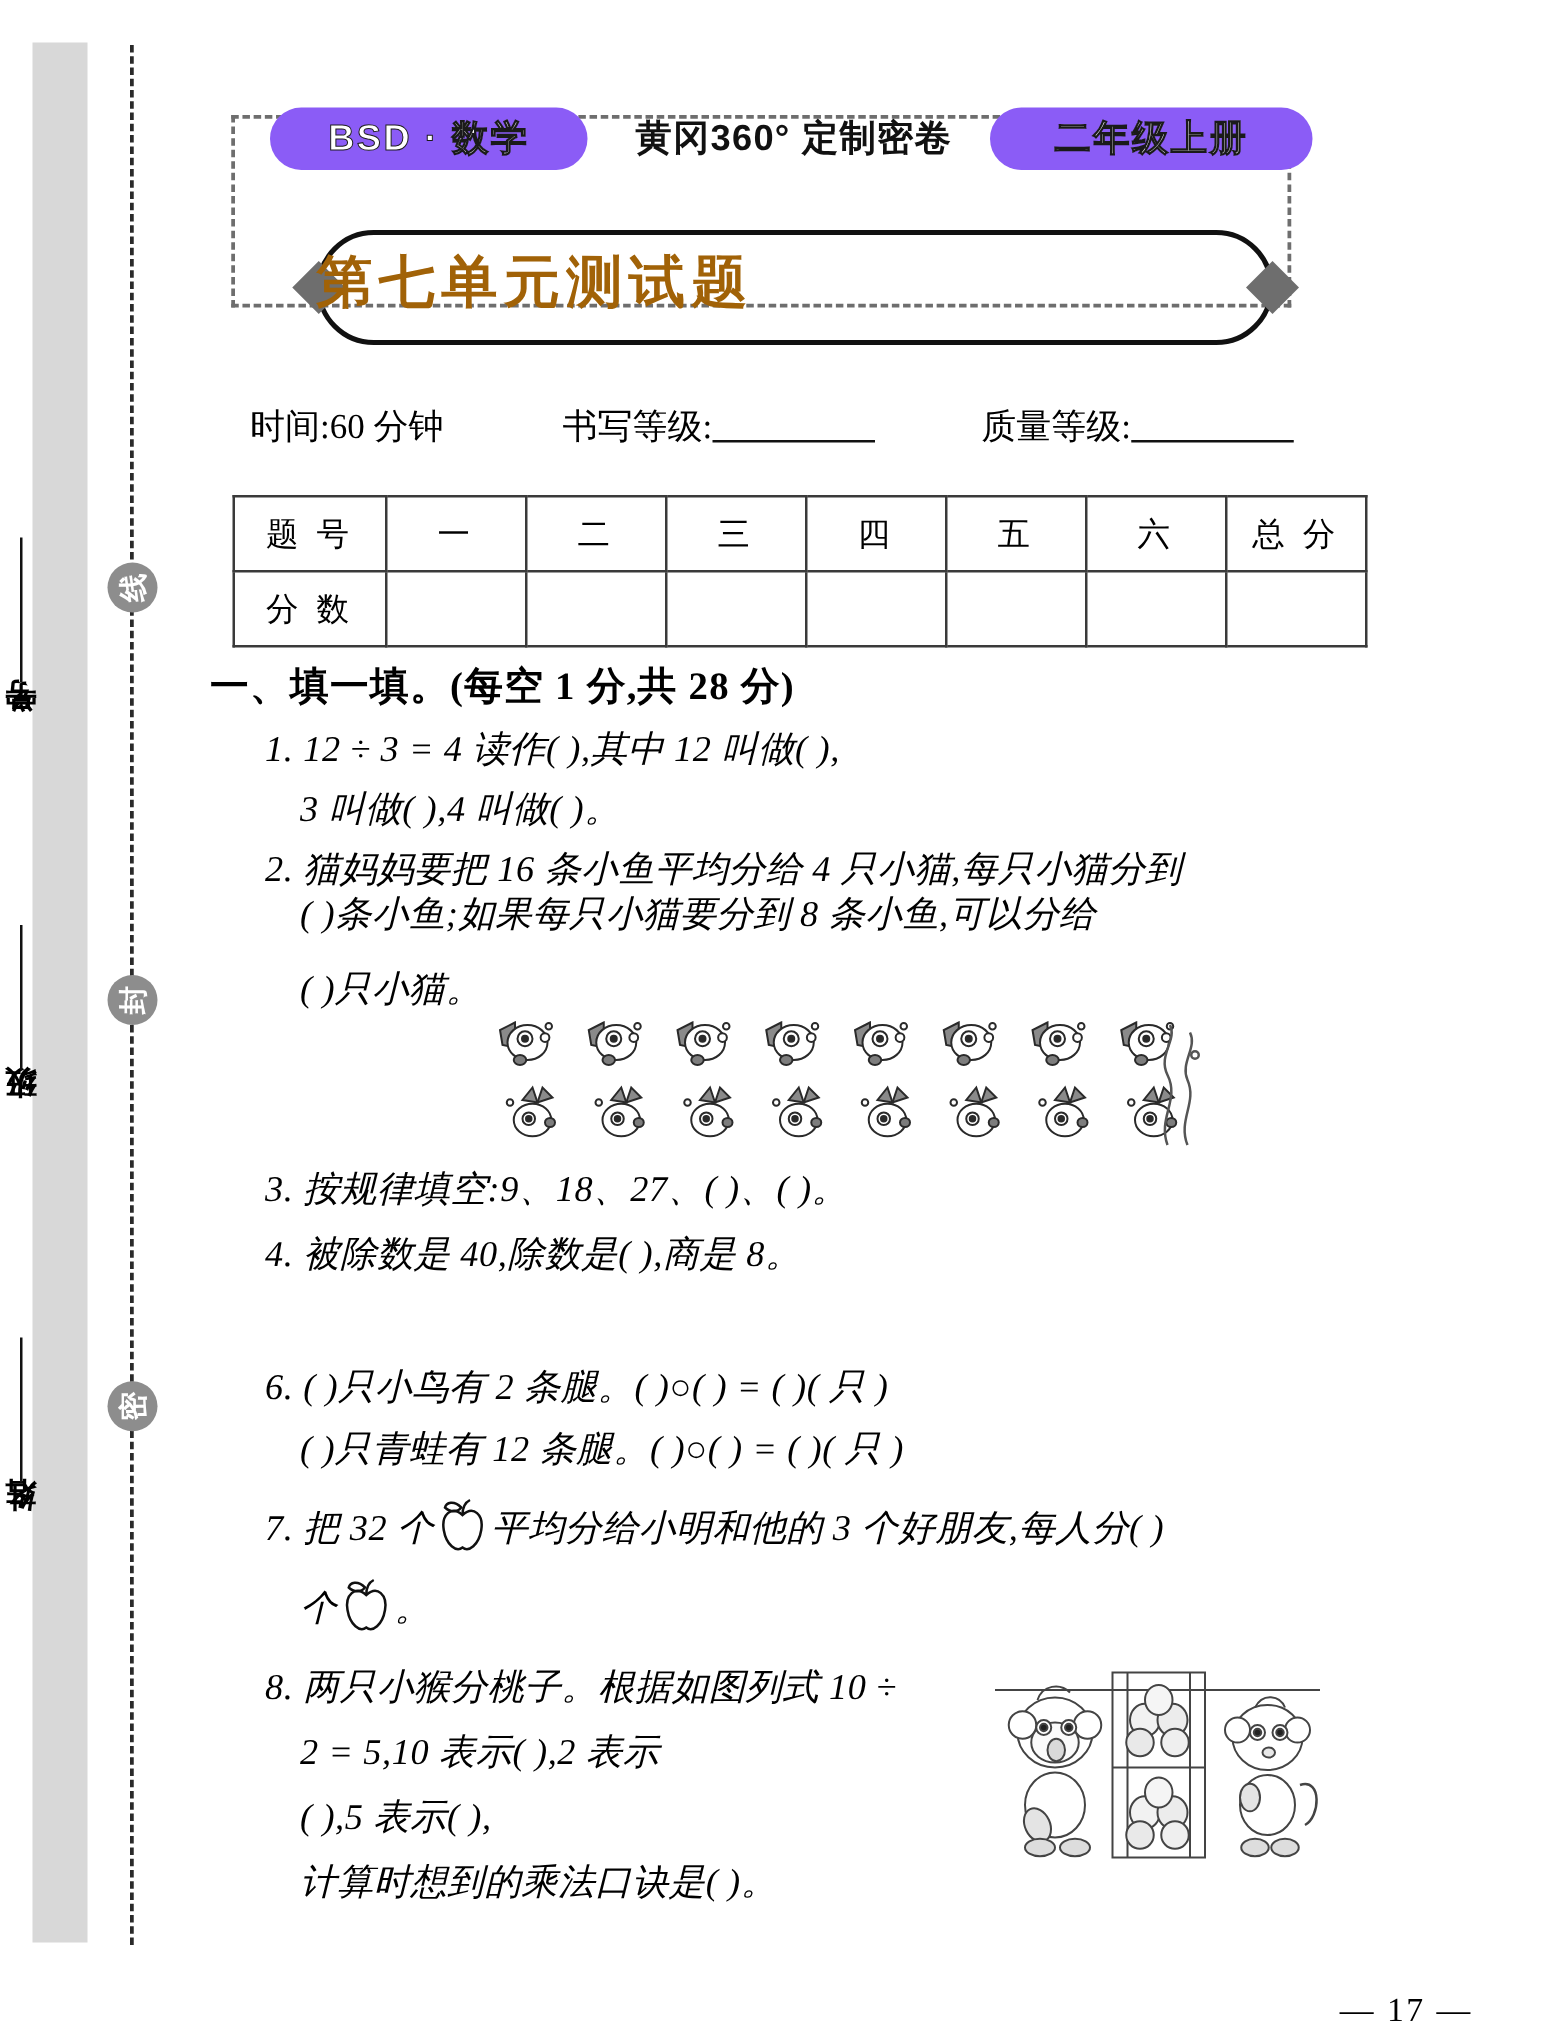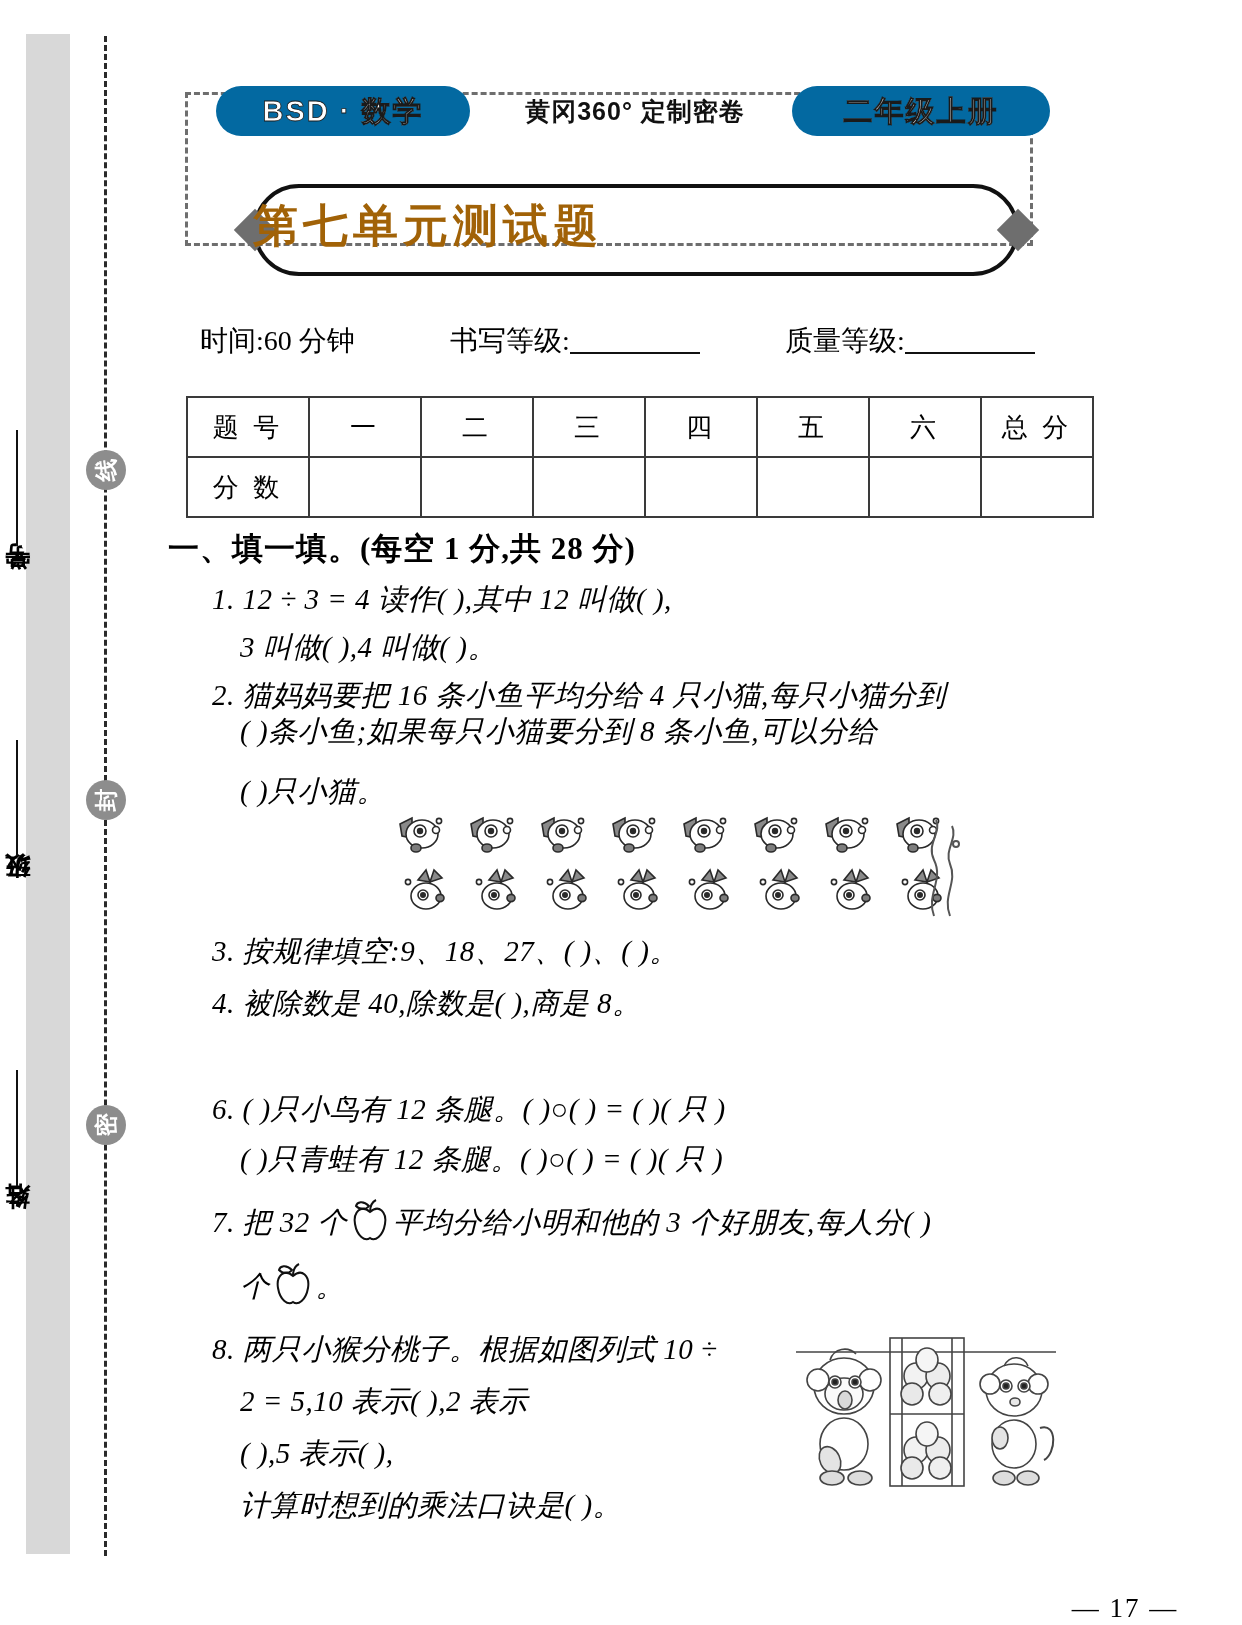--- a/index.html
+++ b/index.html
@@ -82,21 +82,21 @@
   .deco-dash {
     position: absolute;
     left: 185px;
     top: 92px;
     width: 842px;
     height: 148px;
     border: 3px dashed #6e6e6e;
   }
   .pill {
     position: absolute;
-    background: #0369a1;
+    background: #8b5cf6;
     border-radius: 34px;
     height: 50px;
     line-height: 50px;
     color: #ffffff;
     font-family: "Liberation Sans", "DejaVu Sans", sans-serif;
     font-weight: bold;
     font-size: 29px;
     text-align: center;
     letter-spacing: 2px;
     -webkit-text-stroke: 0.8px #1a1a1a;
@@ -111,21 +111,21 @@
   .brand-mid {
     position: absolute;
     left: 480px;
     top: 86px;
     width: 310px;
     height: 50px;
     line-height: 50px;
     text-align: center;
     font-family: "Liberation Sans", "DejaVu Sans", sans-serif;
     font-weight: bold;
-    font-size: 25px;
+    font-size: 29px;
     letter-spacing: 1px;
     color: #111;
     white-space: nowrap;
   }
 
   .title-box {
     position: absolute;
     left: 253px;
     top: 184px;
     width: 766px;
@@ -526,21 +526,21 @@
         <circle cx="36" cy="26" r="3"></circle>
       </g>
     </svg>
   </div>
 
   <div class="qline" style="left:212px; top:932px;">3. 按规律填空:9、18、27、(          )、(          )。</div>
 
   <div class="qline" style="left:212px; top:984px;">4. 被除数是 40,除数是(          ),商是 8。</div>
 
 
-  <div class="qline" style="left:212px; top:1090px;">6. (        )只小鸟有 12 条腿。(        )○(        ) = (        )( 只 )</div>
+  <div class="qline" style="left:212px; top:1090px;">6. (        )只小鸟有 2 条腿。(        )○(        ) = (        )( 只 )</div>
   <div class="qline" style="left:240px; top:1140px;">(        )只青蛙有 12 条腿。(        )○(        ) = (        )( 只 )</div>
 
   <div class="qline" style="left:212px; top:1196px;">
     <span>7. 把 32 个</span><svg class="apple" viewBox="0 0 46 48">
         <g fill="none" stroke="#111" stroke-width="2">
           <path d="M23 16 C14 8 6 16 8 28 C10 40 18 46 23 42 C28 46 36 40 38 28 C40 16 32 8 23 16 Z"></path>
           <path d="M23 16 C23 10 25 6 29 4"></path>
           <path d="M22 10 C16 4 10 6 9 10 C13 14 19 14 22 10 Z"></path>
         </g>
       </svg><span>平均分给小明和他的 3 个好朋友,每人分(        )</span>

